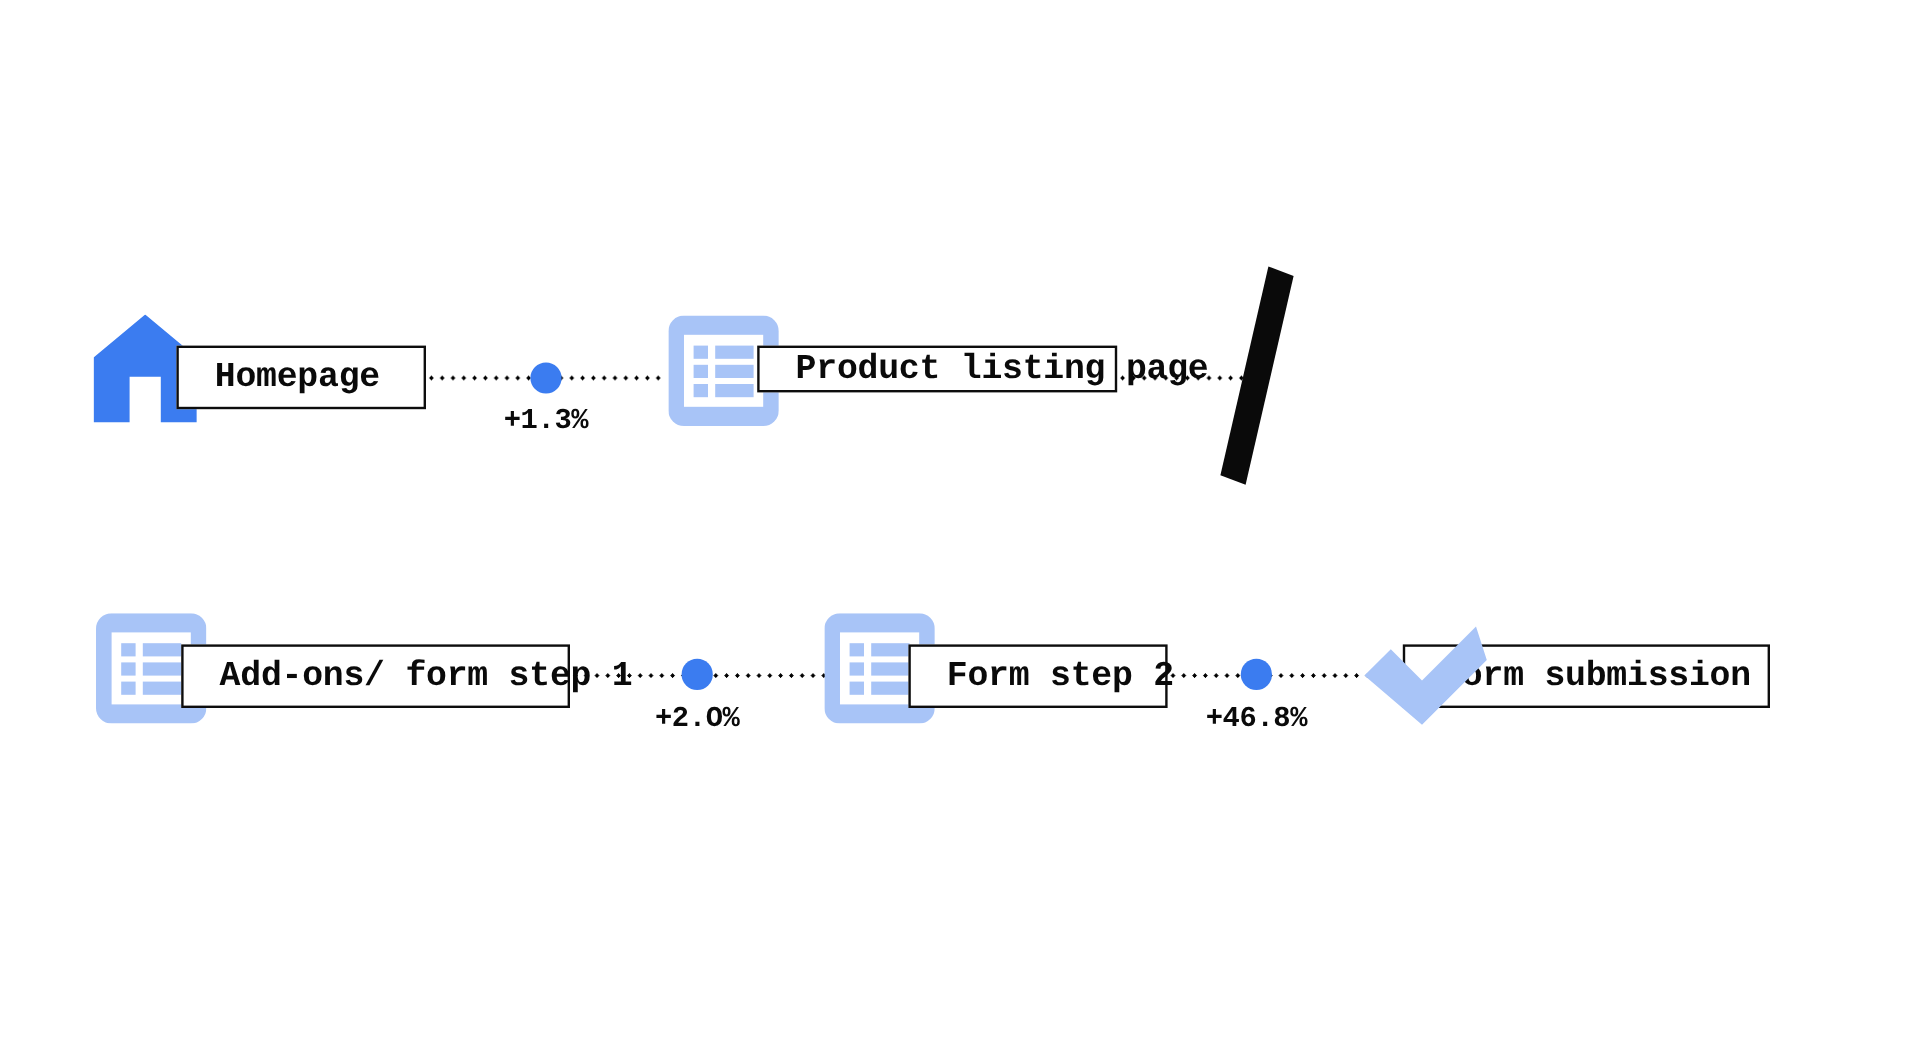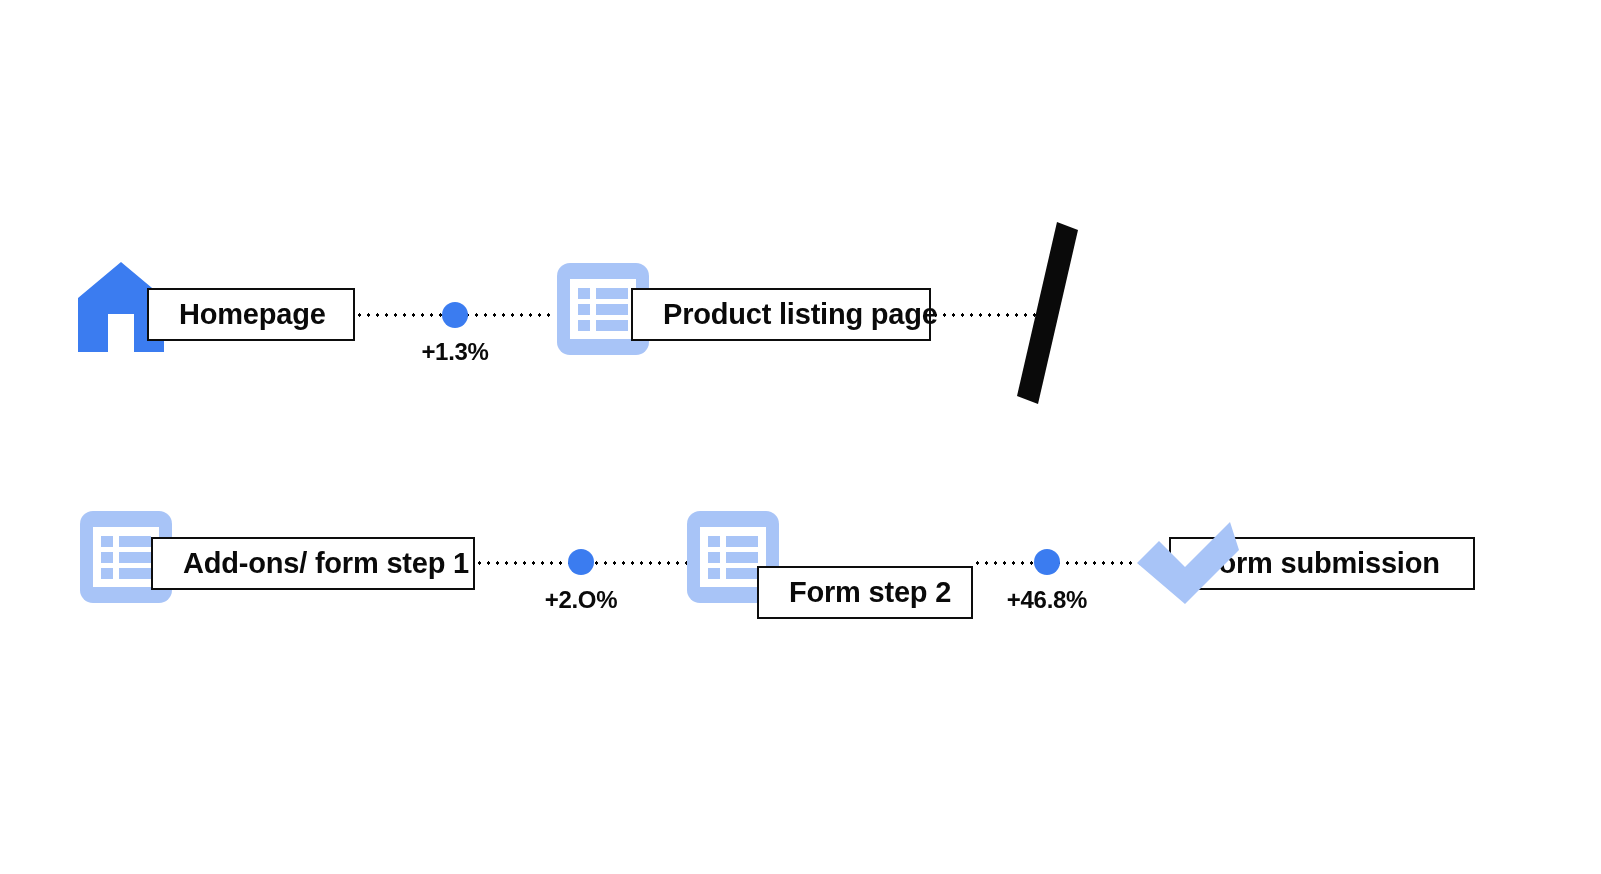--- a/index.html
+++ b/index.html
@@ -9,20 +9,21 @@
   }
   body {
     font-family: "Liberation Sans", sans-serif;
   }
   #canvas {
     position: relative;
     width: 1601px;
     height: 874px;
     background: #ffffff;
     overflow: hidden;
+    font-family: Liberation Mono, monospace;
   }
 
   
   .dotline {
     position: absolute;
     height: 4px;
     background-image: radial-gradient(circle, #000 1.6px, rgba(0,0,0,0) 1.8px);
     background-size: 9px 4px;
     background-repeat: repeat-x;
     background-position: 0 50%;
@@ -104,21 +105,21 @@
       <rect x="13" y="16" width="66" height="60" fill="#ffffff"></rect>
       <rect x="21" y="25" width="12" height="11" fill="#a8c4f7"></rect>
       <rect x="39" y="25" width="32" height="11" fill="#a8c4f7"></rect>
       <rect x="21" y="41" width="12" height="11" fill="#a8c4f7"></rect>
       <rect x="39" y="41" width="32" height="11" fill="#a8c4f7"></rect>
       <rect x="21" y="57" width="12" height="11" fill="#a8c4f7"></rect>
       <rect x="39" y="57" width="32" height="11" fill="#a8c4f7"></rect>
     </svg>
   </div>
 
-  <div class="node-box" style="left:631px; top:288px; width:300px; height:53px;">
+  <div class="node-box" style="left:631px; top:288px; width:300px; height:39px;">
     <span class="node-label">Product listing page</span>
   </div>
 
   <div class="dotline" style="left:931px; top:313px; width:125px;"></div>
 
   <div class="icon" style="left:1000px; top:218px;">
     <svg width="95" height="190" viewBox="0 0 95 190">
       <path d="M57 4 L78 12 L38 186 L17 178 Z" fill="#0a0a0a"></path>
     </svg>
   </div>
@@ -151,21 +152,21 @@
       <rect x="13" y="16" width="66" height="60" fill="#ffffff"></rect>
       <rect x="21" y="25" width="12" height="11" fill="#a8c4f7"></rect>
       <rect x="39" y="25" width="32" height="11" fill="#a8c4f7"></rect>
       <rect x="21" y="41" width="12" height="11" fill="#a8c4f7"></rect>
       <rect x="39" y="41" width="32" height="11" fill="#a8c4f7"></rect>
       <rect x="21" y="57" width="12" height="11" fill="#a8c4f7"></rect>
       <rect x="39" y="57" width="32" height="11" fill="#a8c4f7"></rect>
     </svg>
   </div>
 
-  <div class="node-box" style="left:757px; top:566px; width:216px; height:53px;">
+  <div class="node-box" style="left:757px; top:537px; width:216px; height:53px;">
     <span class="node-label">Form step 2</span>
   </div>
 
   <div class="dotline" style="left:973px; top:561px; width:190px;"></div>
 
   <div class="metric-dot" style="left:1034px; top:549px;"></div>
   <div class="metric-label" style="left:947px; top:586px; width:200px;">+46.8%</div>
 
   <div class="icon icon-front" style="left:1129px; top:508px;">
     <svg width="118" height="103" viewBox="0 0 118 103">

